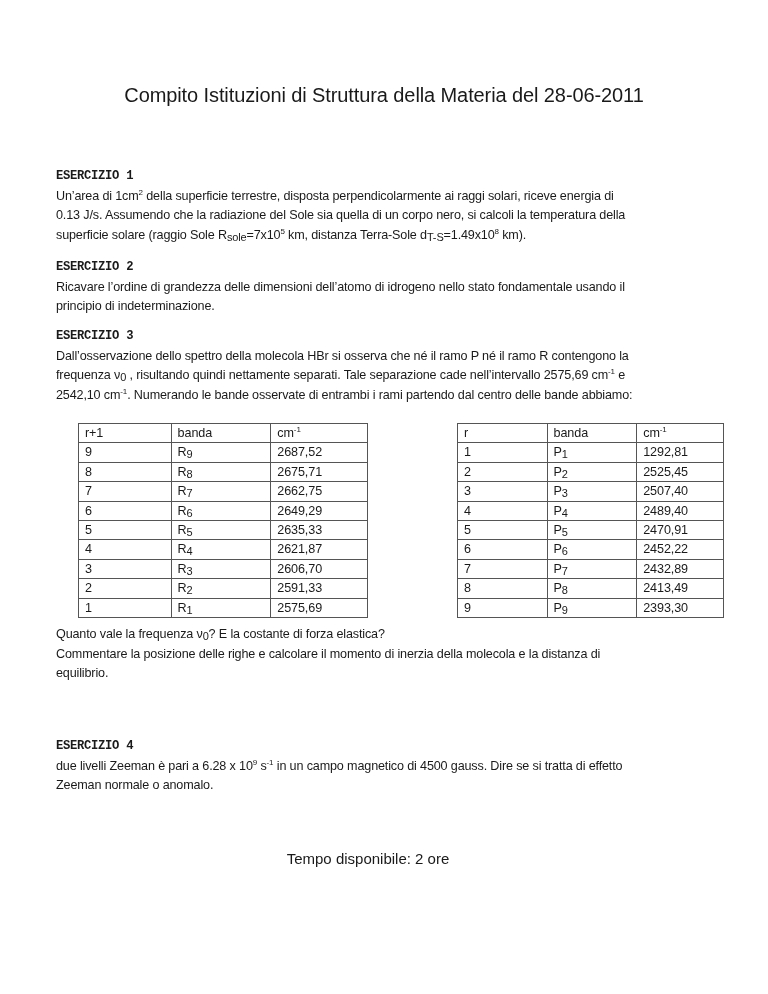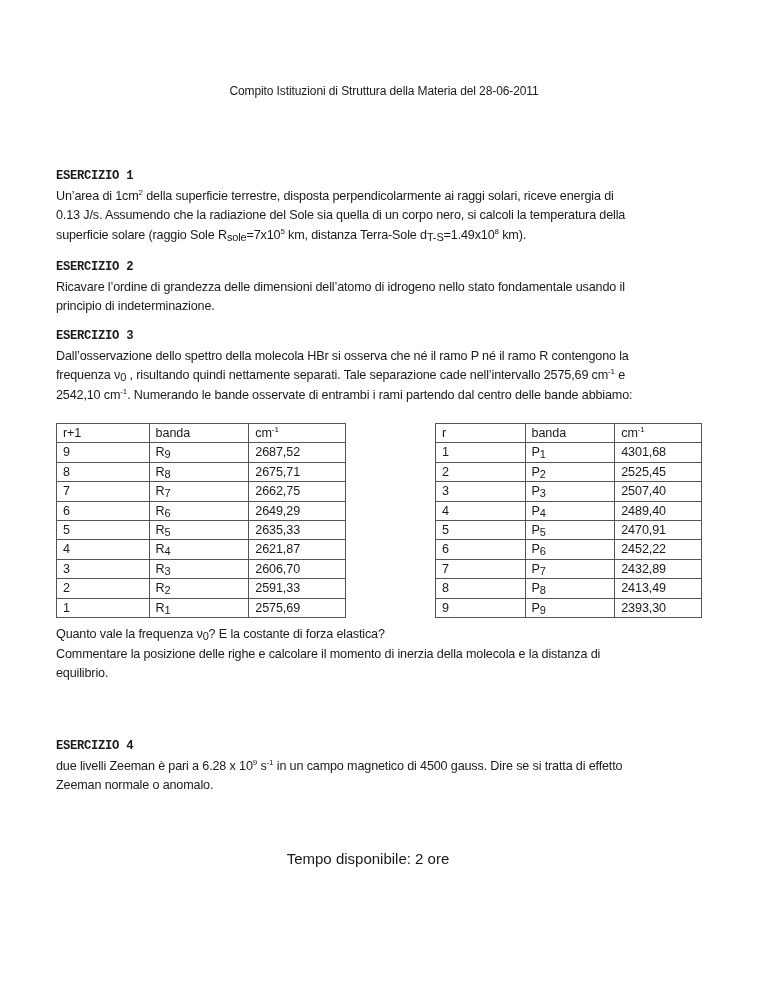--- a/index.html
+++ b/index.html
@@ -4,29 +4,30 @@
   <style>
     html, body { margin: 0; padding: 0; background: #ffffff; }
     body {
       width: 768px; height: 994px; position: relative; overflow: hidden;
       font-family: "Liberation Sans", "DejaVu Sans", sans-serif;
       color: #1a1a1a;
     }
     .page { position: absolute; left: 0; top: 0; width: 768px; height: 994px; }
     .title {
       position: absolute; left: 0; top: 84px; width: 768px; text-align: center;
-      font-size: 12px; color: #1a1a1a; letter-spacing: -0.1px;
+      font-size: 20px; color: #1a1a1a; letter-spacing: -0.1px;
     }
     .block { position: absolute; left: 56px; width: 650px; font-size: 12.6px; line-height: 19.7px; letter-spacing: -0.15px; }
     .heading { font-weight: bold; font-size: 12.2px; letter-spacing: -0.3px; font-family: Liberation Mono, monospace; }
     sup { font-size: 8px; vertical-align: 5px; line-height: 0; }
     sub { font-size: 11px; vertical-align: -2px; line-height: 0; }
     table {
       position: absolute; border-collapse: collapse; font-size: 12.6px;
       letter-spacing: -0.1px;
+      margin-left: 22px;
     }
     td {
       border: 1px solid #555; height: 18.4px; padding: 0 0 0 6px; line-height: 18.4px;
       vertical-align: middle; white-space: nowrap;
     }
     #table-r { left: 56px; top: 423px; width: 290px; }
     #table-p { left: 435px; top: 423px; width: 267px; }
     #table-r col.c1 { width: 93px; } #table-r col.c2 { width: 100px; } #table-r col.c3 { width: 97px; }
     #table-p col.c1 { width: 90px; } #table-p col.c2 { width: 90px; } #table-p col.c3 { width: 87px; }
     .footer { position: absolute; left: 0; top: 850px; width: 736px; text-align: center; font-size: 15px; }
@@ -126,21 +127,21 @@
       </colgroup>
     <tbody id="table-p-body">
         <tr>
           <td>r</td>
           <td>banda</td>
           <td>cm<sup>-1</sup></td>
         </tr>
         <tr>
           <td>1</td>
           <td>P<sub>1</sub></td>
-          <td>4301,68</td>
+          <td>1292,81</td>
         </tr>
         <tr>
           <td>2</td>
           <td>P<sub>2</sub></td>
           <td>2525,45</td>
         </tr>
         <tr>
           <td>3</td>
           <td>P<sub>3</sub></td>
           <td>2507,40</td>

